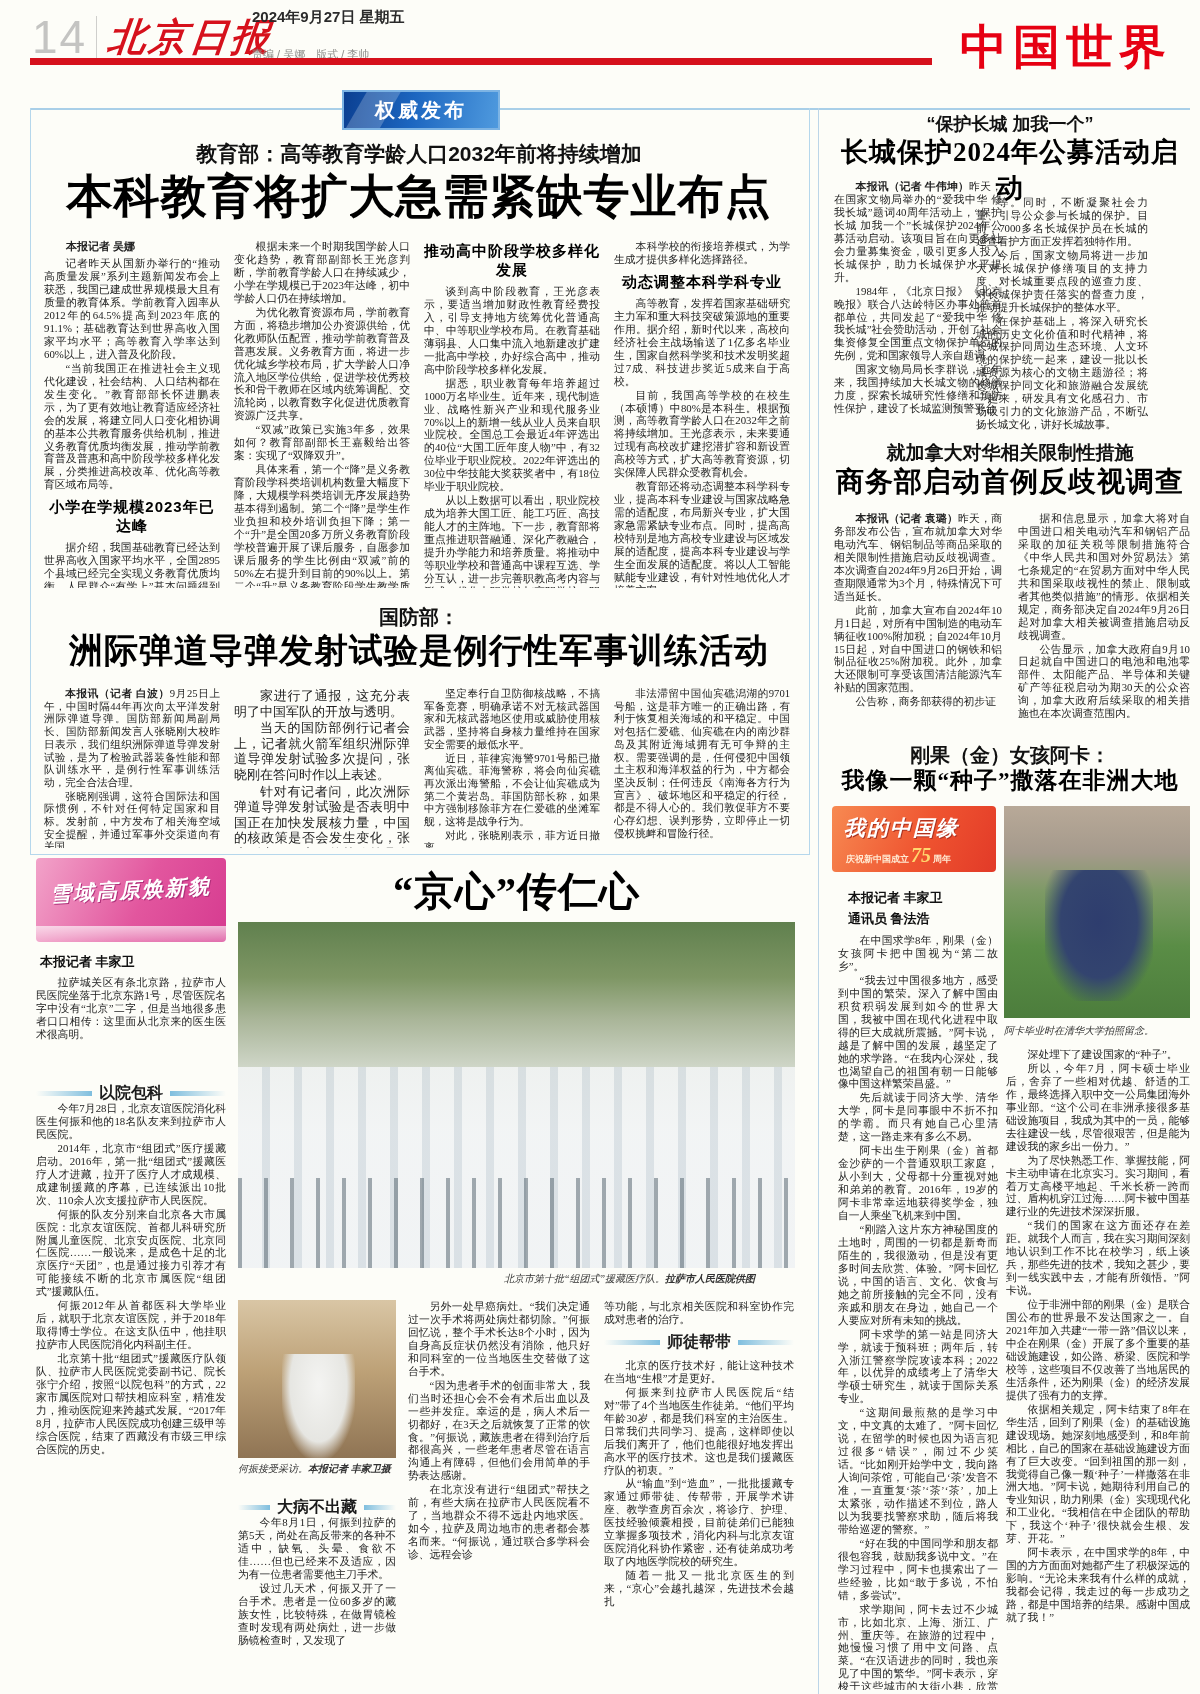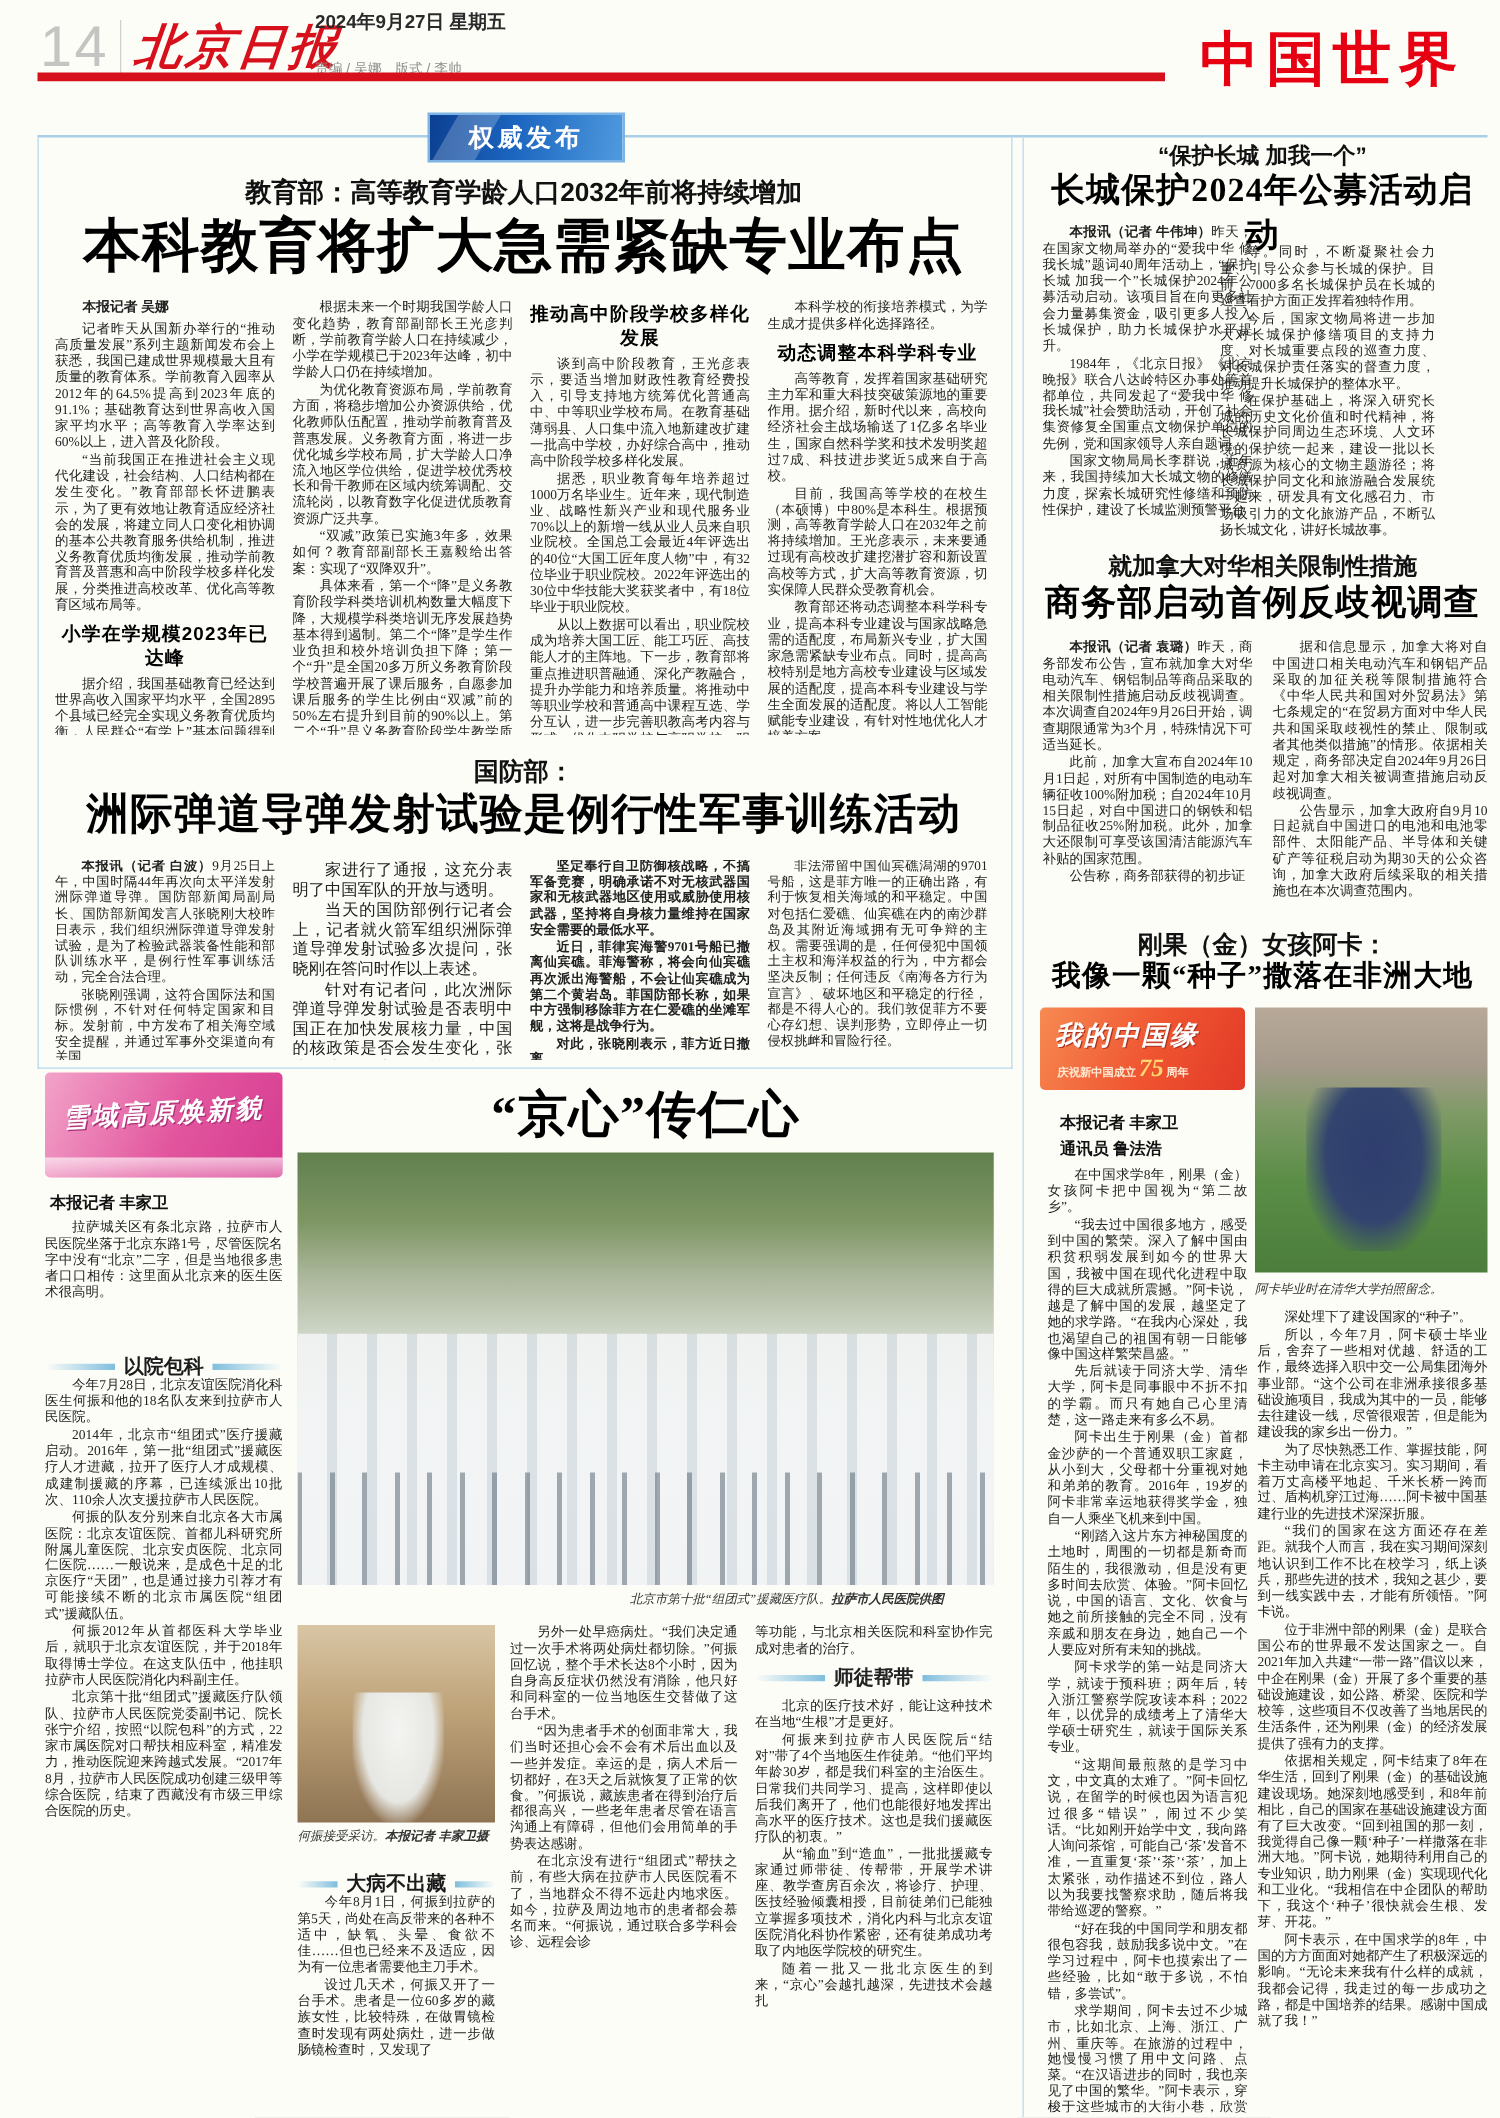--- a/index.html
+++ b/index.html
@@ -129,21 +129,21 @@
         <p class="para">张晓刚强调，这符合国际法和国际惯例，不针对任何特定国家和目标。发射前，中方发布了相关海空域安全提醒，并通过军事外交渠道向有关国</p>
       </div>
   </div>
   <div class="colbox cont" style="left:234px;top:688px;width:176px;height:160px;font-size:13px;">
     <div>
         <p class="para">家进行了通报，这充分表明了中国军队的开放与透明。</p>
         <p class="para">当天的国防部例行记者会上，记者就火箭军组织洲际弹道导弹发射试验多次提问，张晓刚在答问时作以上表述。</p>
         <p class="para">针对有记者问，此次洲际弹道导弹发射试验是否表明中国正在加快发展核力量，中国的核政策是否会发生变化，张晓刚表示，中国的核政策具有高度的稳定性、连续性和可预测性，我们始终恪守不首先使用核武器的核政策，</p>
       </div>
   </div>
-  <div class="colbox cont" style="left:424px;top:688px;width:176px;height:160px;font-size:10.6px;font-weight:bold;">
+  <div class="colbox cont" style="left:424px;top:688px;width:176px;height:160px;font-size:10.6px;">
     <div>
         <p class="para">坚定奉行自卫防御核战略，不搞军备竞赛，明确承诺不对无核武器国家和无核武器地区使用或威胁使用核武器，坚持将自身核力量维持在国家安全需要的最低水平。</p>
         <p class="para">近日，菲律宾海警9701号船已撤离仙宾礁。菲海警称，将会向仙宾礁再次派出海警船，不会让仙宾礁成为第二个黄岩岛。菲国防部长称，如果中方强制移除菲方在仁爱礁的坐滩军舰，这将是战争行为。</p>
         <p class="para">对此，张晓刚表示，菲方近日撤离</p>
       </div>
   </div>
   <div class="colbox cont" style="left:614px;top:688px;width:176px;height:160px;font-size:10.6px;">
     <div>
         <p class="para">非法滞留中国仙宾礁潟湖的9701号船，这是菲方唯一的正确出路，有利于恢复相关海域的和平稳定。中国对包括仁爱礁、仙宾礁在内的南沙群岛及其附近海域拥有无可争辩的主权。需要强调的是，任何侵犯中国领土主权和海洋权益的行为，中方都会坚决反制；任何违反《南海各方行为宣言》、破坏地区和平稳定的行径，都是不得人心的。我们敦促菲方不要心存幻想、误判形势，立即停止一切侵权挑衅和冒险行径。</p>
       </div>

